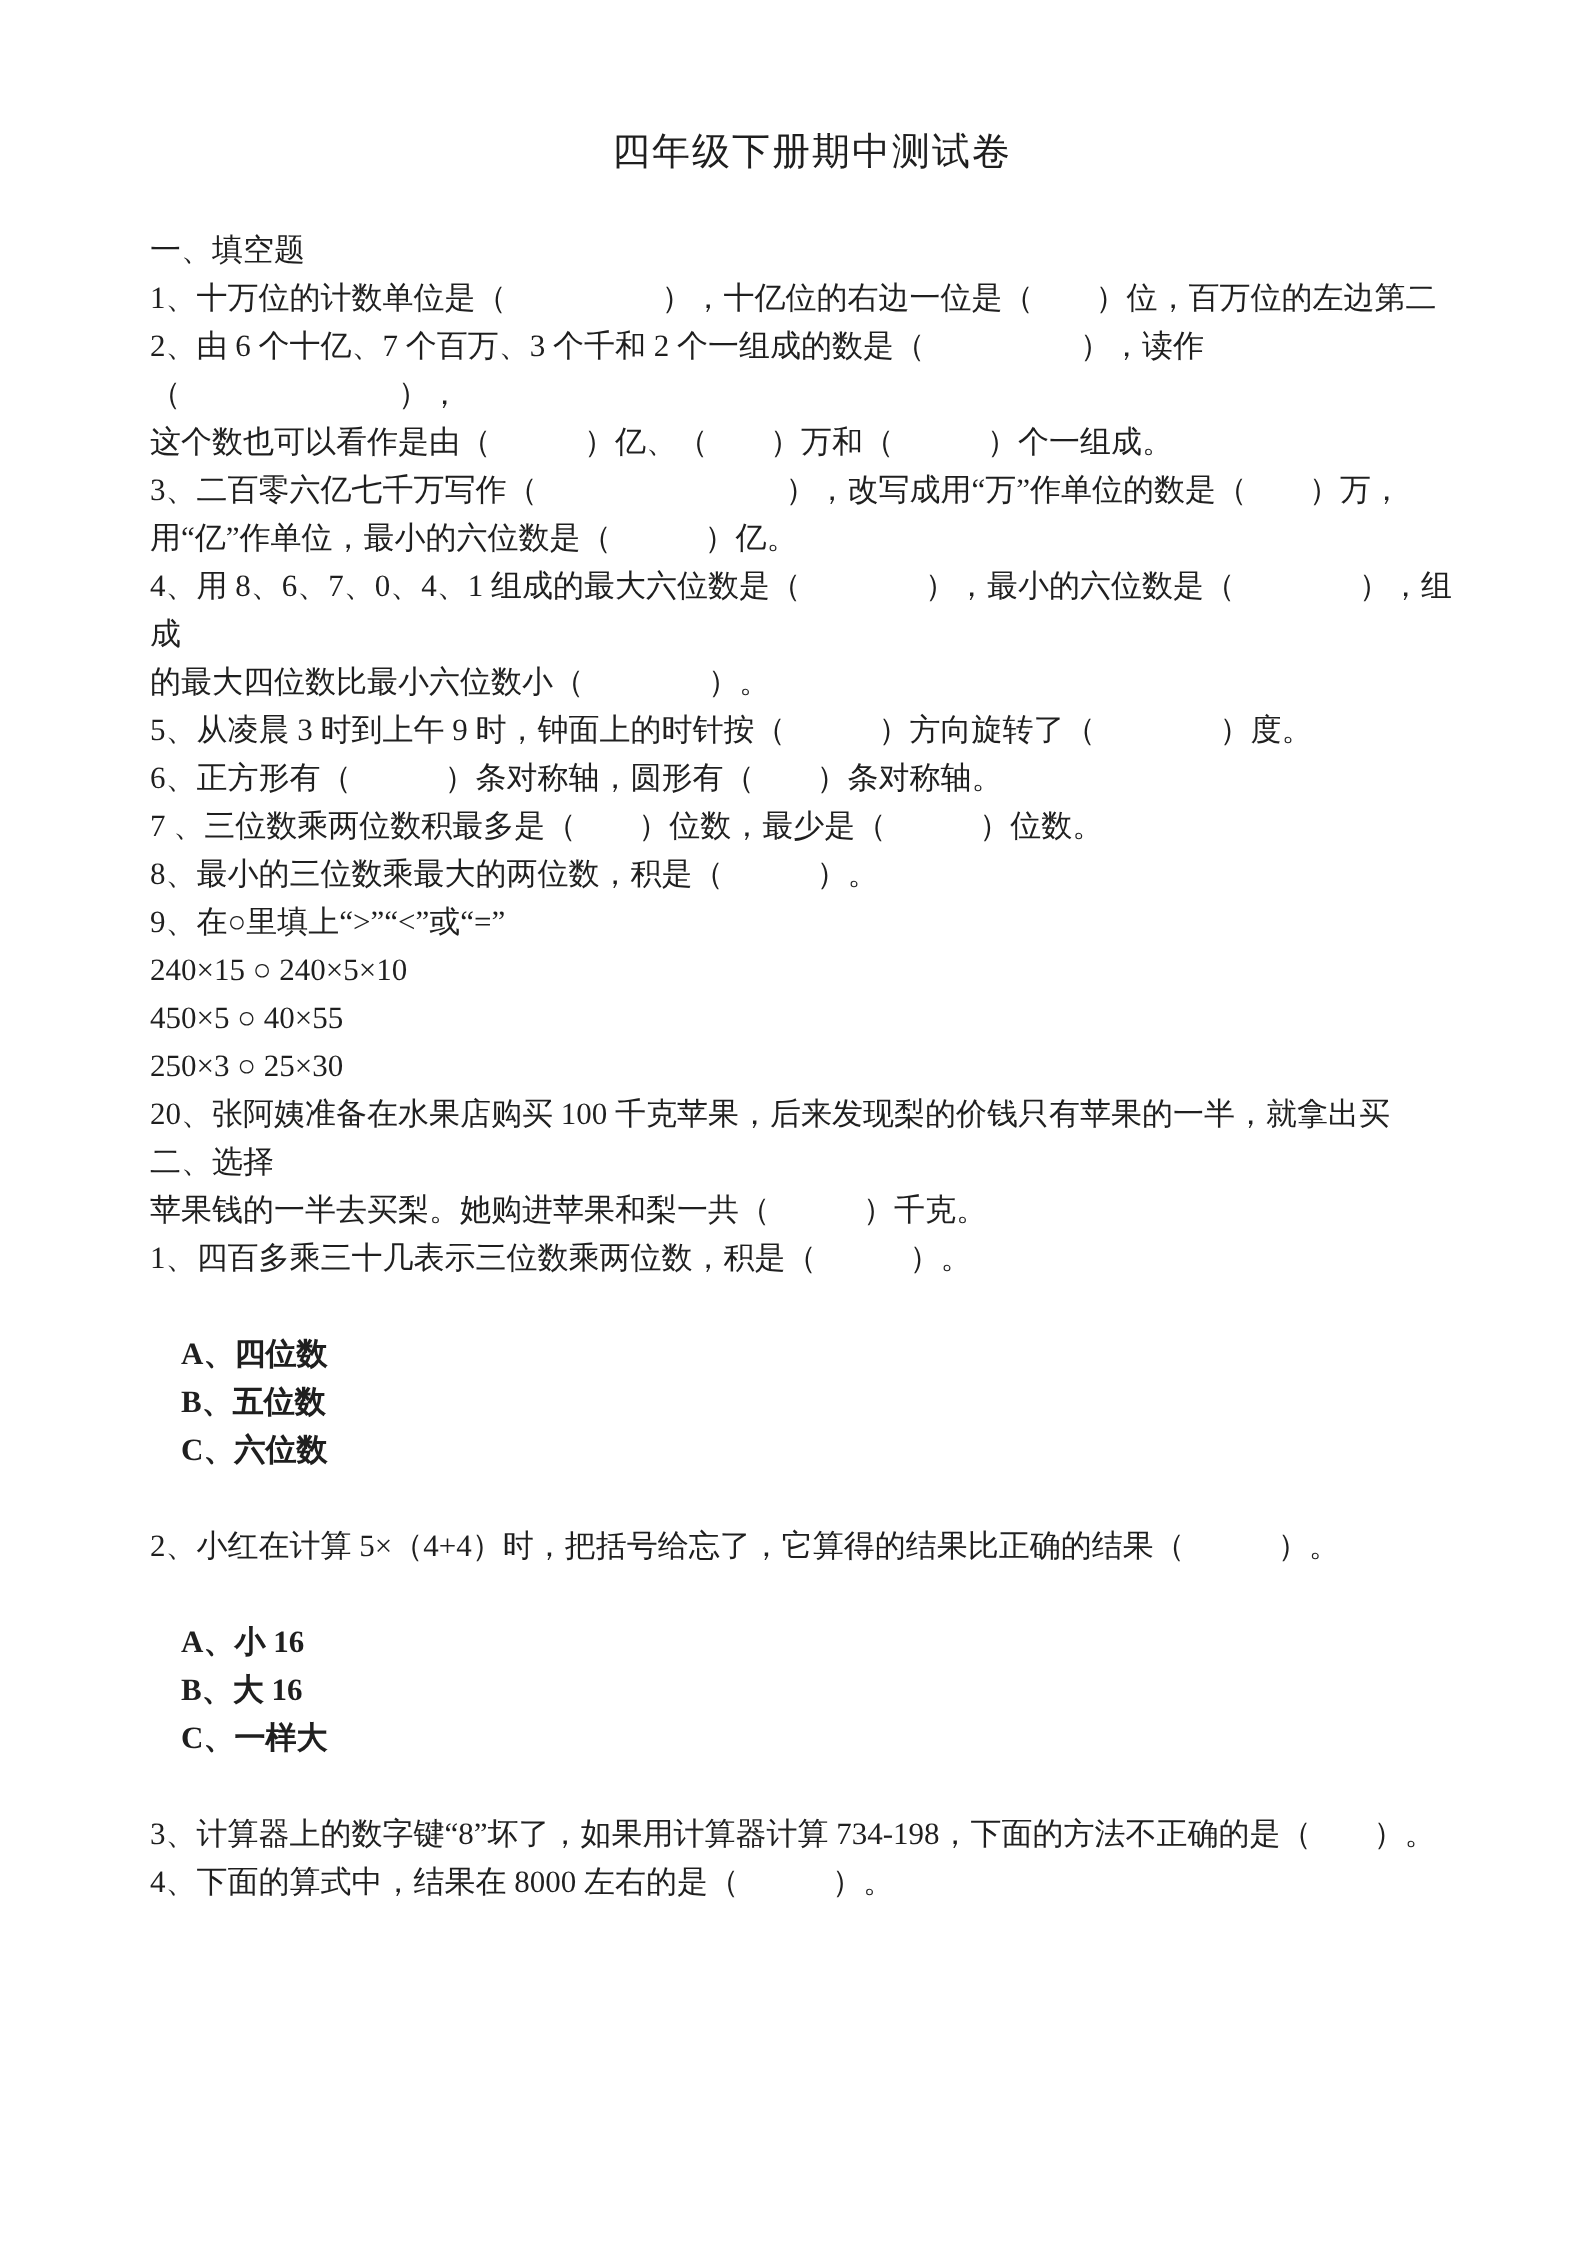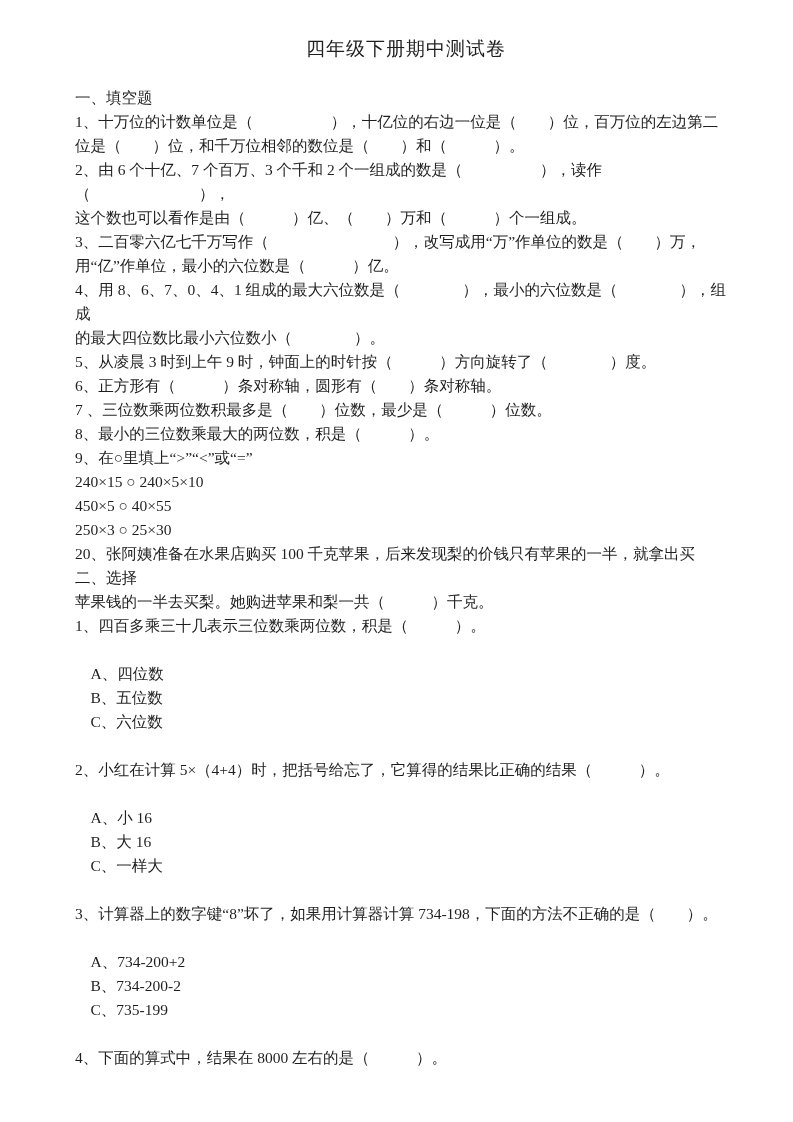--- a/index.html
+++ b/index.html
@@ -5,54 +5,54 @@
   html, body { margin: 0; padding: 0; }
   body {
     width: 793px; height: 1122px;
     background: #ffffff;
     color: #1f1f1f;
     font-family: "Liberation Serif", "DejaVu Serif", serif;
   }
   .page {
     box-sizing: border-box;
     width: 793px; height: 1122px;
-    padding: 36px 56px 0 75px;
+    padding: 64px 56px 0 75px;
     overflow: hidden;
     background: #ffffff;
   }
   .title {
     font-size: 19px;
     font-weight: normal;
     text-align: center;
     letter-spacing: 1px;
     margin: 0 0 24px 0;
     line-height: 26px;
   }
   .line {
     margin: 0;
     font-size: 15.5px;
     line-height: 24px;
     white-space: pre-wrap;
   }
   .options .opt {
     display: inline-block;
     min-width: 142px;
+    font-weight: bold;
   }
 </style>
 </head>
 <body>
 
 <div class="page">
 
   <h1 class="title">四年级下册期中测试卷</h1>
 
   <p class="line section">一、填空题</p>
 
   <p class="line">1、十万位的计数单位是（　　　　　），十亿位的右边一位是（　　）位，百万位的左边第二</p>
-  <p class="line">位是（　　）位，和千万位相邻的数位是（　　）和（　　　）。</p>
   <p class="line">2、由 6 个十亿、7 个百万、3 个千和 2 个一组成的数是（　　　　　），读作（　　　　　　　），</p>
   <p class="line">这个数也可以看作是由（　　　）亿、（　　）万和（　　　）个一组成。</p>
   <p class="line">3、二百零六亿七千万写作（　　　　　　　　），改写成用“万”作单位的数是（　　）万，</p>
   <p class="line">用“亿”作单位，最小的六位数是（　　　）亿。</p>
   <p class="line">4、用 8、6、7、0、4、1 组成的最大六位数是（　　　　），最小的六位数是（　　　　），组成</p>
   <p class="line">的最大四位数比最小六位数小（　　　　）。</p>
   <p class="line">5、从凌晨 3 时到上午 9 时，钟面上的时针按（　　　）方向旋转了（　　　　）度。</p>
   <p class="line">6、正方形有（　　　）条对称轴，圆形有（　　）条对称轴。</p>
   <p class="line">7 、三位数乘两位数积最多是（　　）位数，最少是（　　　）位数。</p>
   <p class="line">8、最小的三位数乘最大的两位数，积是（　　　）。</p>
@@ -73,21 +73,16 @@
   </p>
 
   <p class="line">2、小红在计算 5×（4+4）时，把括号给忘了，它算得的结果比正确的结果（　　　）。</p>
   <p class="line options">
     <span class="opt">A、小 16</span>
     <span class="opt">B、大 16</span>
     <span class="opt">C、一样大</span>
   </p>
 
   <p class="line">3、计算器上的数字键“8”坏了，如果用计算器计算 734-198，下面的方法不正确的是（　　）。</p>
-  <p class="line options">
-    <span class="opt">A、734-200+2</span>
-    <span class="opt">B、734-200-2</span>
-    <span class="opt">C、735-199</span>
-  </p>
 
   <p class="line">4、下面的算式中，结果在 8000 左右的是（　　　）。</p>
 
 </div>
 
 </body></html>

